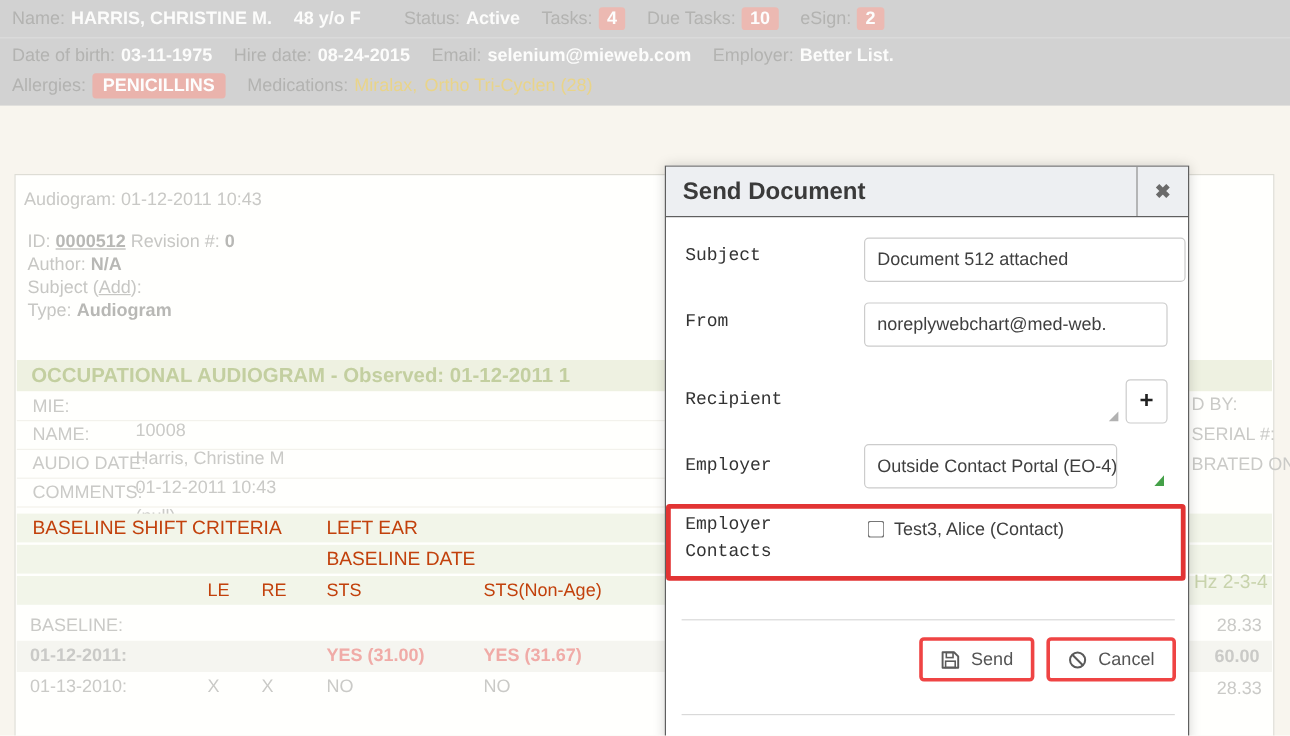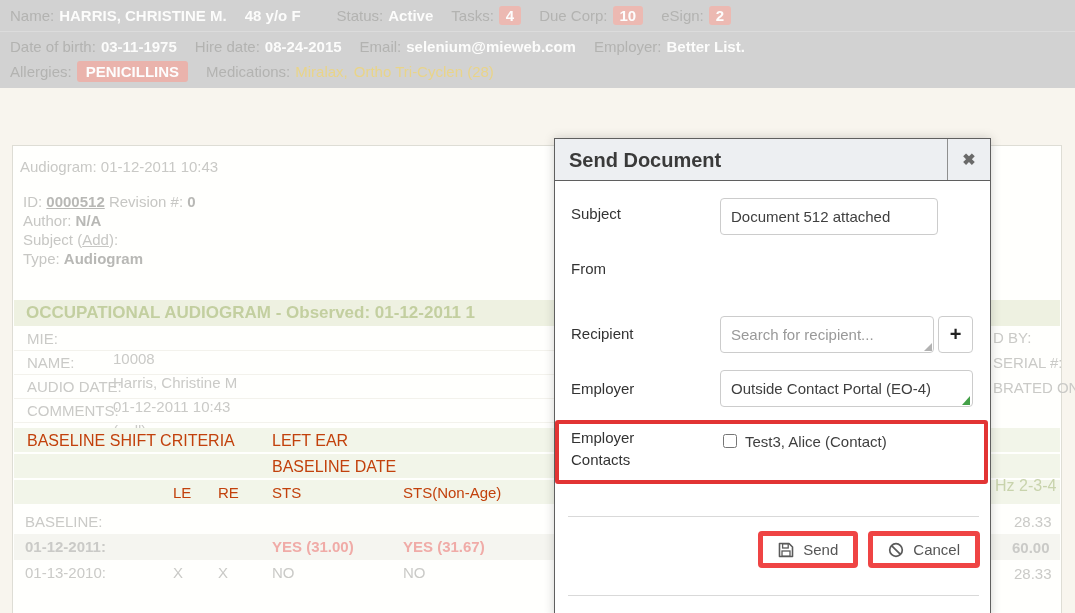--- a/index.html
+++ b/index.html
@@ -74,53 +74,53 @@
     background:#edeff2; border-bottom:1px solid #5f5f5f;
   }
   .modal-title {
     position:absolute; left:14px; top:10px; font-size:20px; font-weight:bold; color:#3a3a3a;
   }
   .modal-close {
     position:absolute; right:0; top:0; width:43px; height:41px;
     border-left:1px solid #8f8f8f; display:flex; align-items:center; justify-content:center;
     color:#6a6a6a; font-size:16px; font-weight:bold; cursor:pointer;
   }
-  .field-label { position:absolute; left:16px; color:#333333; }
+  .field-label { position:absolute; left:16px; color:#333333;font-family:Liberation Mono, monospace; }
   .txt-input {
     position:absolute; height:37px; border:1px solid #cccccc; border-radius:4px;
     font-family:"Liberation Sans", sans-serif; font-size:15px; color:#3f3f3f;
     padding:0 10px; background:#ffffff; outline:none;
   }
   .txt-input::placeholder { color:#999999; }
   .grippy { position:absolute; width:0; height:0; border-left:8px solid transparent; }
   .grippy-gray { border-bottom:8px solid #b2b2b2; }
   .grippy-green { border-bottom:9px solid #44a048; }
   .add-btn {
     position:absolute; left:383px; top:177px; width:35px; height:37px;
     border:1px solid #cccccc; border-radius:4px; background:#ffffff;
     font-size:20px; font-weight:bold; color:#222222;
     display:flex; align-items:center; justify-content:center; cursor:pointer;
   }
   .select-box {
-    position:absolute; left:165px; top:231px; width:253px; height:37px;
+    position:absolute; left:165px; top:231px; width:211px; height:37px;
     border:1px solid #cccccc; border-radius:4px; background:#ffffff;
     color:#3f3f3f; display:flex; align-items:center; padding-left:10px; cursor:pointer;
     white-space:nowrap; overflow:hidden;
   }
   .contact-checkbox { position:absolute; left:168px; top:295px; width:14px; height:14px; accent-color:#ffffff; }
   .contact-label { position:absolute; left:190px; top:294px; color:#3f3f3f; }
   .annotation-rect {
     position:absolute; left:0px; top:281px; width:433px; height:64px;
     border:4px solid #e23434; border-radius:3px; z-index:12; pointer-events:none;
   }
   .modal-hr { position:absolute; left:13px; width:411px; height:1px; background:#d9d9d9; }
   .hr1 { top:377px; } .hr2 { top:456px; }
   .btn-row { position:absolute; right:10px; top:392px; display:flex; gap:10px; }
   .dlg-btn {
-    height:37px; border:5px solid #ef4444; border-radius:4px; background:#ffffff;
+    height:37px; border:3px solid #ef4444; border-radius:4px; background:#ffffff;
     color:#555555; font-family:"Liberation Sans", sans-serif; font-size:15px;
     display:flex; align-items:center; gap:9px; padding:0 15px; cursor:pointer;
   }
   .dlg-btn svg { display:block; }
 </style>
 </head>
 <body>
 
 <div class="banner">
   <div class="banner-row banner-row1">
@@ -129,21 +129,21 @@
     <span class="b-gap"></span>
     <span class="b-value">48 y/o F</span>
     <span class="b-gap"></span>
       <span class="b-gap"></span>
     <span class="b-label">Status:</span>
     <span class="b-value">Active</span>
     <span class="b-gap"></span>
     <span class="b-label">Tasks:</span>
     <span class="b-badge">4</span>
     <span class="b-gap"></span>
-    <span class="b-label">Due Corp:</span>
+    <span class="b-label">Due Tasks:</span>
     <span class="b-badge">10</span>
     <span class="b-gap"></span>
     <span class="b-label">eSign:</span>
     <span class="b-badge">2</span>
   </div>
   <div class="banner-sep"></div>
   <div class="banner-row banner-row2">
     <span class="b-label">Date of birth:</span>
     <span class="b-value">03-11-1975</span>
     <span class="b-gap"></span>
@@ -249,26 +249,26 @@
 
 <div class="modal">
   <div class="modal-header">
     <span class="modal-title">Send Document</span>
     <div class="modal-close">
       <span>✖</span>
     </div>
   </div>
 
   <span class="field-label" style="top:66px;">Subject</span>
-  <input class="txt-input" style="left: 165px; top: 59px; width: 218px;" type="text" value="Document 512 attached">
+  <input class="txt-input" style="left: 165px; top: 59px; width: 268px;" type="text" value="Document 512 attached">
 
   <span class="field-label" style="top:121px;">From</span>
+  <input class="txt-input" style="left: 165px; top: 113px; width: 253px;" type="text" value="noreplywebchart@med-web.">
 
   <span class="field-label" style="top:186px;">Recipient</span>
-  <input class="txt-input" style="left: 165px; top: 177px; width: 214px;" type="text" placeholder="Search for recipient...">
   <div class="grippy grippy-gray" style="left:369px; top:204px;"></div>
   <button class="add-btn">
     <span>+</span>
   </button>
 
   <span class="field-label" style="top:241px;">Employer</span>
   <div class="select-box">
     <span>Outside Contact Portal (EO-4)</span>
   </div>
   <div class="grippy grippy-green" style="left:407px; top:257px;"></div>

